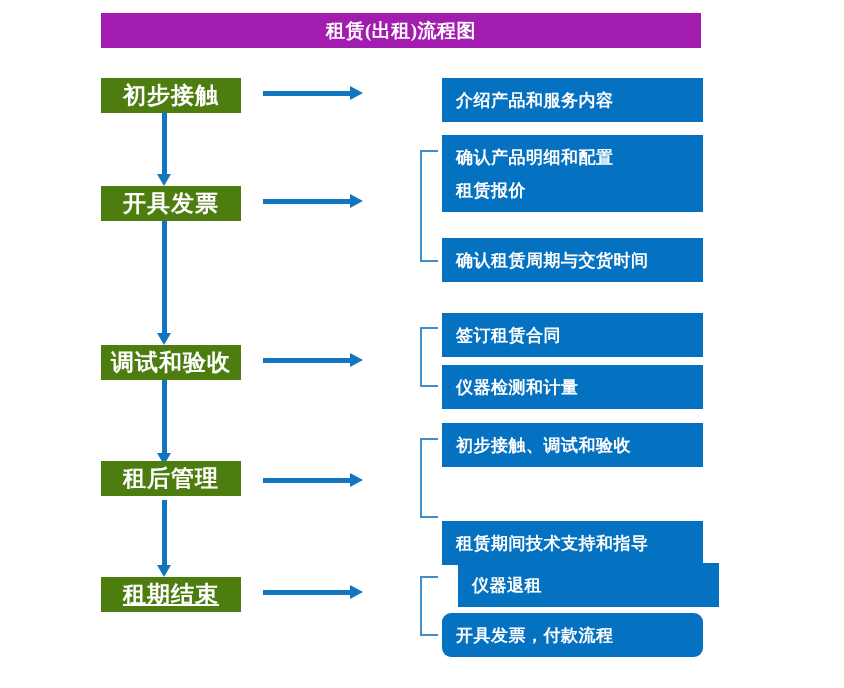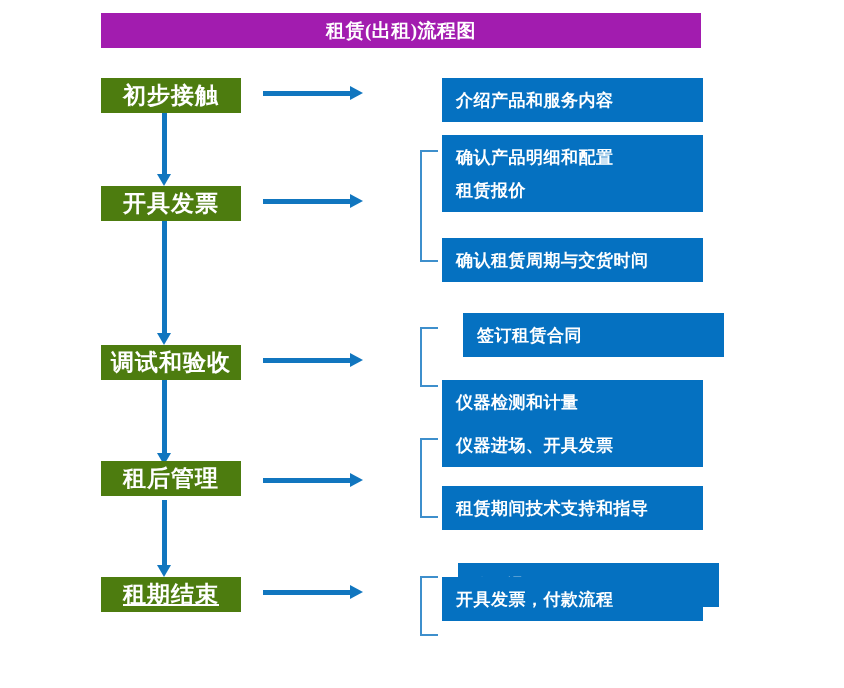--- a/index.html
+++ b/index.html
@@ -173,50 +173,50 @@
 
   <div class="stage-box" style="top:345px;">调试和验收</div>
 
   <div class="h-arrow" style="top:353px;">
     <div class="shaft"></div>
     <div class="head"></div>
   </div>
 
   <div class="bracket" style="top:327px;height:60px;"></div>
 
-  <div class="detail-box" style="top:313px;margin-left:21px;">签订租赁合同</div>
-  <div class="detail-box" style="top:380px;">仪器检测和计量</div>
+  <div class="detail-box" style="top:313px;">签订租赁合同</div>
+  <div class="detail-box" style="top:365px;">仪器检测和计量</div>
 
   <div class="v-arrow" style="top:380px;height:85px;">
     <div class="shaft" style="height:73px;"></div>
     <div class="head"></div>
   </div>
 
   <div class="stage-box" style="top:461px;">租后管理</div>
 
   <div class="h-arrow" style="top:473px;">
     <div class="shaft"></div>
     <div class="head"></div>
   </div>
 
   <div class="bracket" style="top:438px;height:80px;"></div>
 
-  <div class="detail-box" style="top:423px;">仪器进场、开具发票</div>
-  <div class="detail-box" style="top:486px;">租赁期间技术支持和指导</div>
+  <div class="detail-box" style="top:423px;">初步接触、调试和验收</div>
+  <div class="detail-box" style="top:521px;">租赁期间技术支持和指导</div>
 
   <div class="v-arrow" style="top:500px;height:77px;">
     <div class="shaft" style="height:65px;"></div>
     <div class="head"></div>
   </div>
 
   <div class="stage-box" style="top:577px;text-decoration:underline;">租期结束</div>
 
   <div class="h-arrow" style="top:585px;">
     <div class="shaft"></div>
     <div class="head"></div>
   </div>
 
   <div class="bracket" style="top:576px;height:60px;"></div>
 
   <div class="detail-box" style="top:563px;margin-left:16px;">仪器退租</div>
-  <div class="detail-box" style="top:577px;">开具发票，付款流程</div>
+  <div class="detail-box" style="top:613px;border-radius:9px;">开具发票，付款流程</div>
 
 </div>
 
 </body></html>

